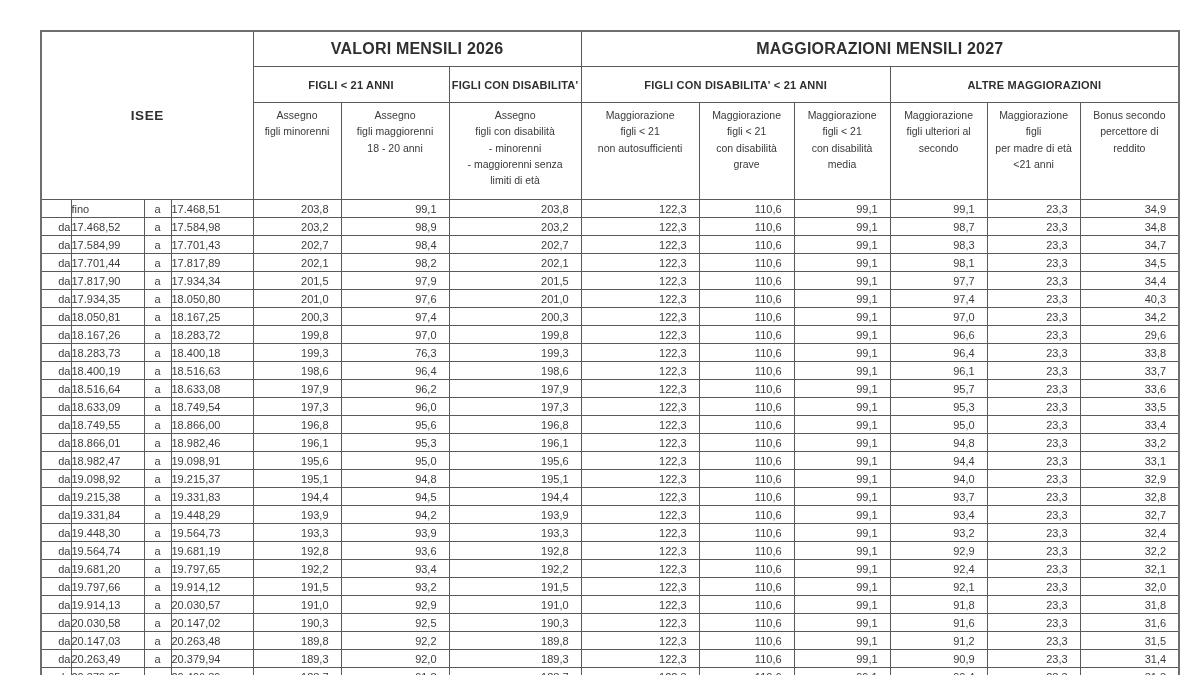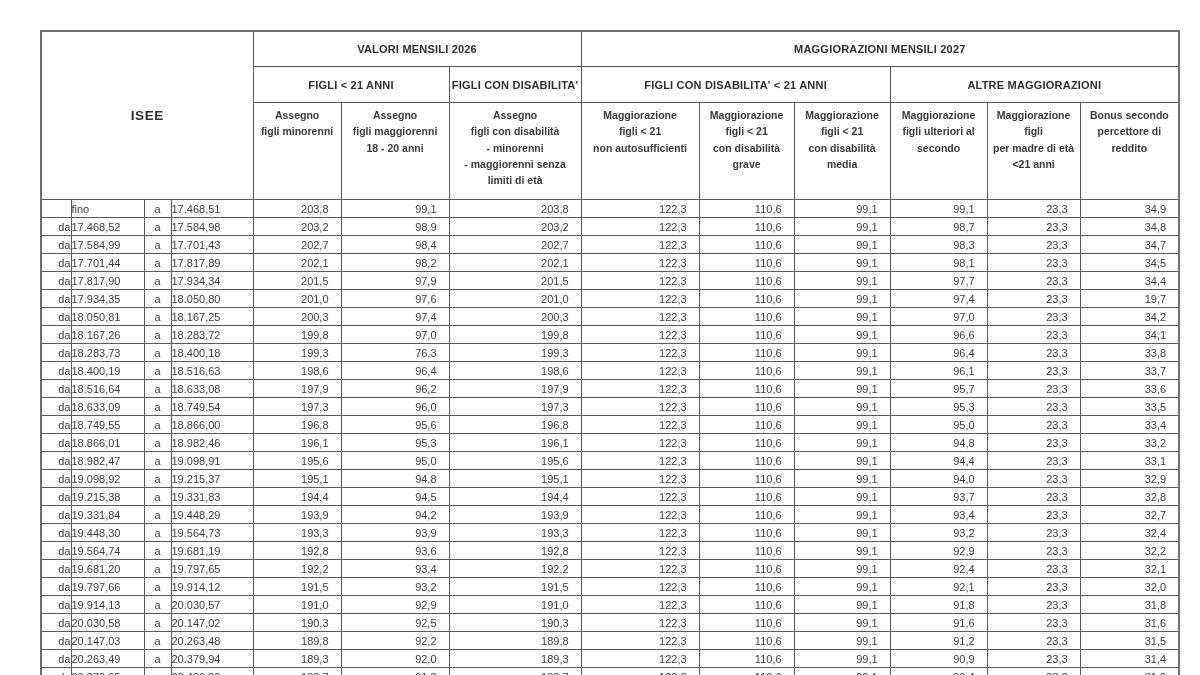--- a/index.html
+++ b/index.html
@@ -7,24 +7,24 @@
     width:1200px;height:675px;background:#ffffff;overflow:hidden;
     font-family:"Liberation Sans",sans-serif;position:relative;
   }
   .table-wrap{position:absolute;left:40px;top:30px;}
   table{
     border-collapse:collapse;table-layout:fixed;width:1138px;
     border:2px solid #6e6e6e;background:#ffffff;
   }
   th,td{border:1px solid #5a5a5a;overflow:hidden;white-space:nowrap;}
   thead th{color:#2f2f2f;}
-  .hA{height:32px;font-size:11px;font-weight:bold;text-align:center;vertical-align:middle;letter-spacing:.2px;}
+  .hA{height:32px;font-size:16px;font-weight:bold;text-align:center;vertical-align:middle;letter-spacing:.2px;}
   .hB{height:33px;font-size:11px;font-weight:bold;text-align:center;vertical-align:middle;letter-spacing:.2px;}
   .hC{
-    height:91px;font-size:10.5px;font-weight:bold;text-align:center;
+    height:91px;font-size:10.5px;font-weight:normal;text-align:center;
     vertical-align:top;padding-top:4px;white-space:pre-line;line-height:1.55;color:#3a3a3a;
   }
   .isee{font-size:13.5px;font-weight:bold;text-align:center;vertical-align:middle;letter-spacing:.6px;color:#2f2f2f;margin-top:36px;}
   tbody td{height:17px;font-size:11px;color:#3c3c3c;vertical-align:middle;padding:0;}
   .cell-da{text-align:right;}
   .cell-range{text-align:left;padding-right:7px;}
   .cell-a{text-align:center;}
   .cell-val{text-align:right;padding-right:12px;}
 </style>
 </head>
@@ -175,21 +175,21 @@
           <td class="cell-a">a</td>
           <td class="cell-range">18.050,80</td>
           <td class="cell-val">201,0</td>
           <td class="cell-val">97,6</td>
           <td class="cell-val">201,0</td>
           <td class="cell-val">122,3</td>
           <td class="cell-val">110,6</td>
           <td class="cell-val">99,1</td>
           <td class="cell-val">97,4</td>
           <td class="cell-val">23,3</td>
-          <td class="cell-val">19,7</td>
+          <td class="cell-val">40,3</td>
         </tr>
         <tr>
           <td class="cell-da">da</td>
           <td class="cell-range">18.050,81</td>
           <td class="cell-a">a</td>
           <td class="cell-range">18.167,25</td>
           <td class="cell-val">200,3</td>
           <td class="cell-val">97,4</td>
           <td class="cell-val">200,3</td>
           <td class="cell-val">122,3</td>
@@ -205,21 +205,21 @@
           <td class="cell-a">a</td>
           <td class="cell-range">18.283,72</td>
           <td class="cell-val">199,8</td>
           <td class="cell-val">97,0</td>
           <td class="cell-val">199,8</td>
           <td class="cell-val">122,3</td>
           <td class="cell-val">110,6</td>
           <td class="cell-val">99,1</td>
           <td class="cell-val">96,6</td>
           <td class="cell-val">23,3</td>
-          <td class="cell-val">34,1</td>
+          <td class="cell-val">29,6</td>
         </tr>
         <tr>
           <td class="cell-da">da</td>
           <td class="cell-range">18.283,73</td>
           <td class="cell-a">a</td>
           <td class="cell-range">18.400,18</td>
           <td class="cell-val">199,3</td>
           <td class="cell-val">76,3</td>
           <td class="cell-val">199,3</td>
           <td class="cell-val">122,3</td>

